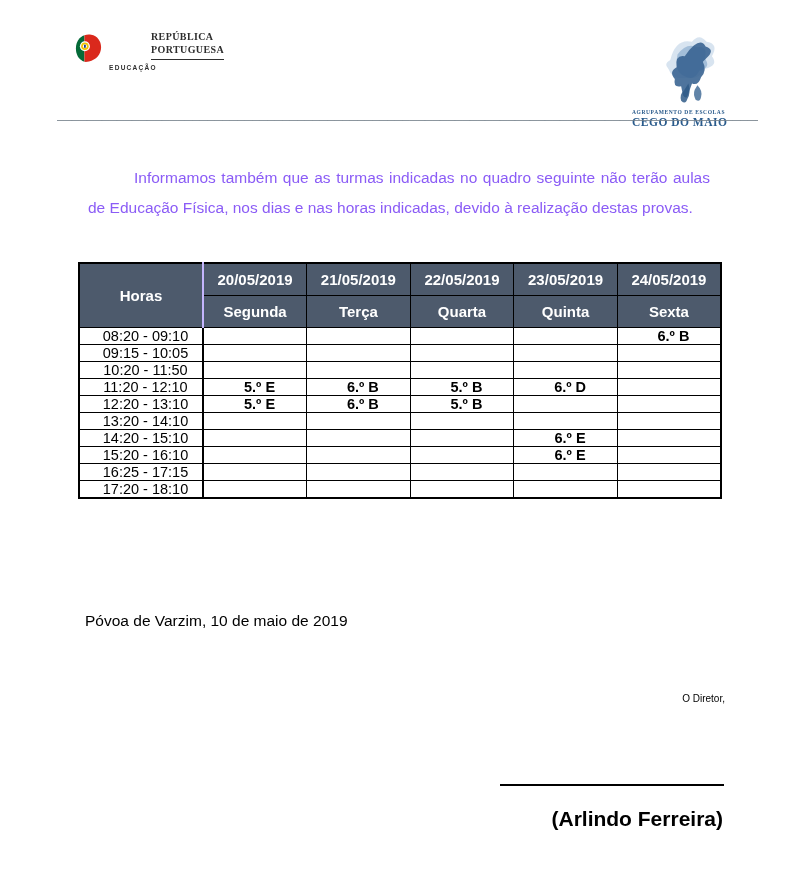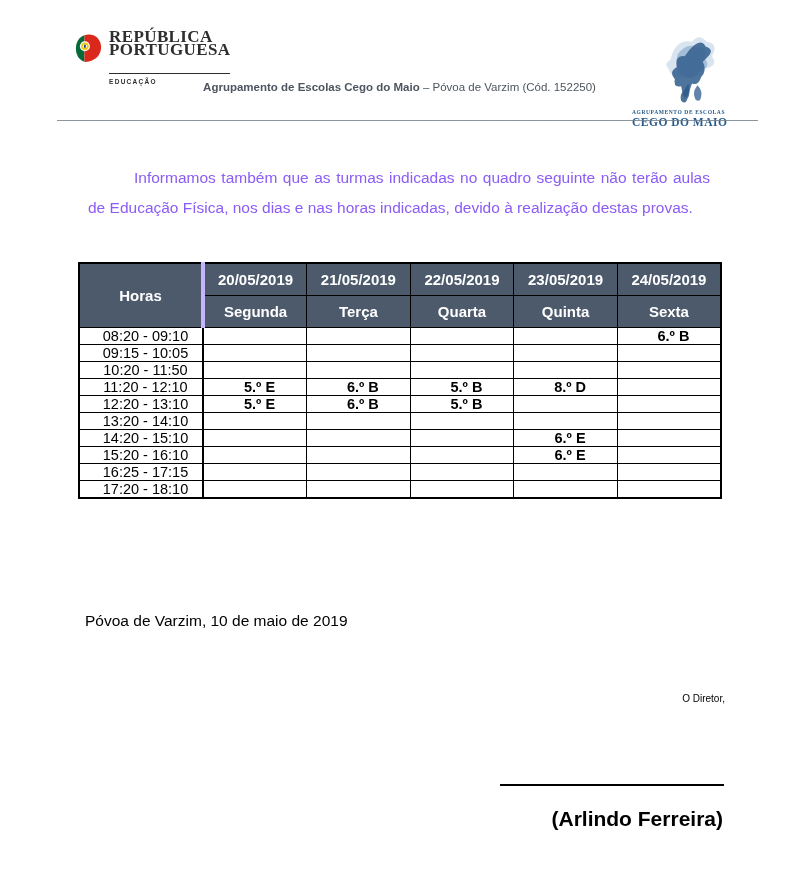--- a/index.html
+++ b/index.html
@@ -24,27 +24,28 @@
     overflow: hidden;
   }
 
   
   .gov-logo { position: absolute; left: 75px; top: 30px; display: flex; }
   .gov-flag { width: 27px; height: 31px; margin-top: 3px; }
   .gov-text { margin-left: 7px; }
   .gov-title {
     font-family: "Liberation Serif", "DejaVu Serif", serif;
     font-weight: bold;
-    font-size: 17px;
+    font-size: 10px;
     line-height: 13px;
     letter-spacing: 0.4px;
     color: #2E2E2E;
-    padding-bottom: 17px;
+    padding-bottom: 3px;
     border-bottom: 1px solid #2E2E2E;
     display: inline-block;
+    margin-left: 42px;
   }
   .gov-sub {
     font-size: 6.5px;
     font-weight: bold;
     letter-spacing: 1.3px;
     color: #2E2E2E;
     margin-top: 4px;
   }
 
   
@@ -122,21 +123,21 @@
   }
   table.schedule thead th {
     background: var(--table-header-bg);
     color: #ffffff;
     font-weight: bold;
     font-size: 15px;
     margin-left: 28px;
   }
   table.schedule thead tr:first-child th { height: 32px; }
   table.schedule thead tr:nth-child(2) th { height: 32px; }
-  table.schedule th.hours { width: 124px; border-right: 4px solid #c4b5fd; }
+  table.schedule th.hours { width: 124px; border-right: 2px solid #c4b5fd; }
   table.schedule td { height: 17px; font-size: 14.5px; padding-left: 9px; }
   table.schedule td.time { border-right: 2px solid #000; }
   table.schedule td.cls { font-weight: bold; }
 
   
   .place-date {
     position: absolute;
     left: 85px;
     top: 612px;
     font-size: 15.5px;
@@ -190,23 +191,20 @@
       <path d="M26 32 Q32 8 50 12 Q58 2 66 12 Q80 14 72 28 Q80 38 64 42 Q58 54 44 52 Q28 54 24 42 Q18 36 26 32 Z" fill="#B8CDE3" opacity="0.55"></path>
       <path d="M34 26 Q44 12 56 18 Q68 16 64 30 Q72 40 58 44 Q52 56 42 50 Q30 46 34 26 Z" fill="#87A9CC" opacity="0.65"></path>
       <path d="M52 16 q9 -7 13 1 q10 3 3 11 l-6 6 q5 10 -2 17 q-3 10 -10 7 l-4 11 q-2 8 -6 2 l-2 -10 q-9 2 -7 -8 q-7 -8 2 -13 q-2 -14 9 -12 q4 -7 10 -12 Z" fill="#35618F" opacity="0.88"></path>
       <path d="M46 58 q3 10 -1 17 q-2 7 -7 2 q-2 -7 3 -11 Z" fill="#2F5A87" opacity="0.85"></path>
       <path d="M56 60 q6 6 4 13 q-1 6 -6 3 q-3 -6 -1 -11 Z" fill="#3A6592" opacity="0.8"></path>
     </svg>
     <div class="school-line1">AGRUPAMENTO DE ESCOLAS</div>
     <div class="school-line2">CEGO DO MAIO</div>
   </div>
 
-  <div class="doc-title">
-    <span class="bold">Agrupamento de Escolas Cego do Maio</span><span> – Póvoa de Varzim (Cód. 152250)</span>
-  </div>
 
   <div class="divider">_______________________________________________________________________________________________</div>
 
   <p class="intro">Informamos também que as turmas indicadas no quadro seguinte não terão aulas de Educação Física, nos dias e nas horas indicadas, devido à realização destas provas.</p>
 
   <div class="schedule-wrap">
     <table class="schedule">
         <thead>
           <tr>
             <th rowspan="2" class="hours">Horas</th>
@@ -247,21 +245,21 @@
             <td class="cls"></td>
             <td class="cls"></td>
             <td class="cls"></td>
             <td class="cls"></td>
           </tr>
           <tr>
             <td class="time">11:20 - 12:10</td>
             <td class="cls">5.º E</td>
             <td class="cls">6.º B</td>
             <td class="cls">5.º B</td>
-            <td class="cls">8.º D</td>
+            <td class="cls">6.º D</td>
             <td class="cls"></td>
           </tr>
           <tr>
             <td class="time">12:20 - 13:10</td>
             <td class="cls">5.º E</td>
             <td class="cls">6.º B</td>
             <td class="cls">5.º B</td>
             <td class="cls"></td>
             <td class="cls"></td>
           </tr>

